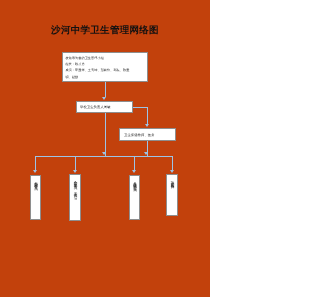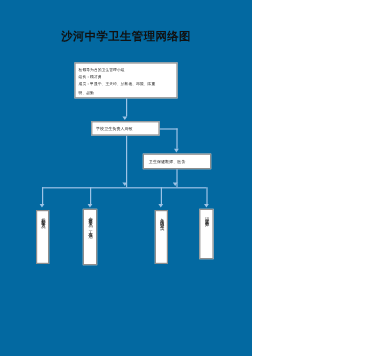--- a/index.html
+++ b/index.html
@@ -4,21 +4,21 @@
 <style>
   html, body {
     margin: 0;
     padding: 0;
     background: #ffffff;
   }
   #page {
     position: relative;
     width: 210px;
     height: 297px;
-    background: #0369a1;
+    background: #c2410c;
     overflow: hidden;
     font-family: "DejaVu Sans", "Liberation Sans", sans-serif;
   }
 
   
   #title {
     position: absolute;
     left: 0;
     top: 24px;
     width: 210px;

